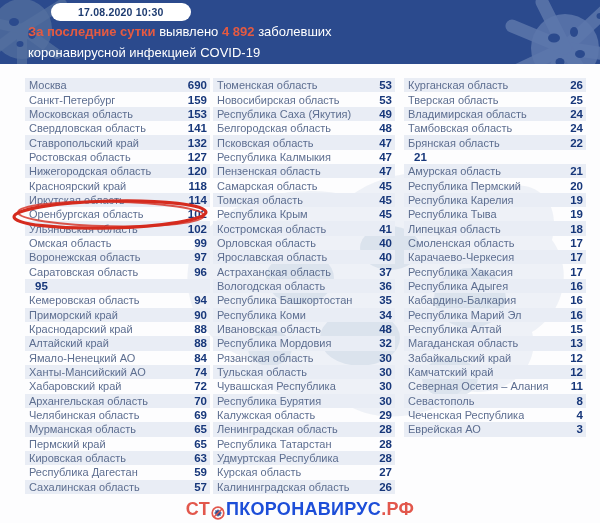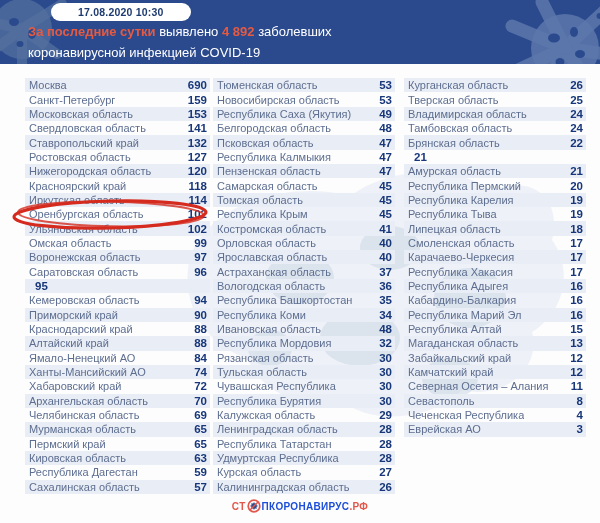--- a/index.html
+++ b/index.html
@@ -24,21 +24,21 @@
   .col0{left:25px;width:185px;}
   .col1{left:213px;width:182px;}
   .col2{left:404px;width:182px;}
   .row{display:flex;align-items:center;justify-content:space-between;height:14.35px;padding:0 3px 0 4px;}
   .row.striped{background:#e9edf5;}
   .rname{font-size:11px;color:#5d6e90;white-space:nowrap;overflow:hidden;}
   .rval{font-size:11.5px;font-weight:bold;color:#17377a;margin-left:6px;}
   .ellipse-overlay{position:absolute;left:8px;top:196px;pointer-events:none;}
   
   .footer{position:absolute;left:0;top:499px;width:600px;display:flex;justify-content:center;align-items:center;}
-  .logo{display:flex;align-items:center;font-size:10px;font-weight:bold;letter-spacing:.3px;}
+  .logo{display:flex;align-items:flex-end;font-size:18px;font-weight:bold;letter-spacing:.3px;}
   .logo .red{color:#e2574c;}
   .logo .blue{color:#1d4ed8;}
   .logo svg{margin:0 1px;}
 </style>
 </head>
 <body>
 
 <div id="canvas">
 
   <div class="hdr">

